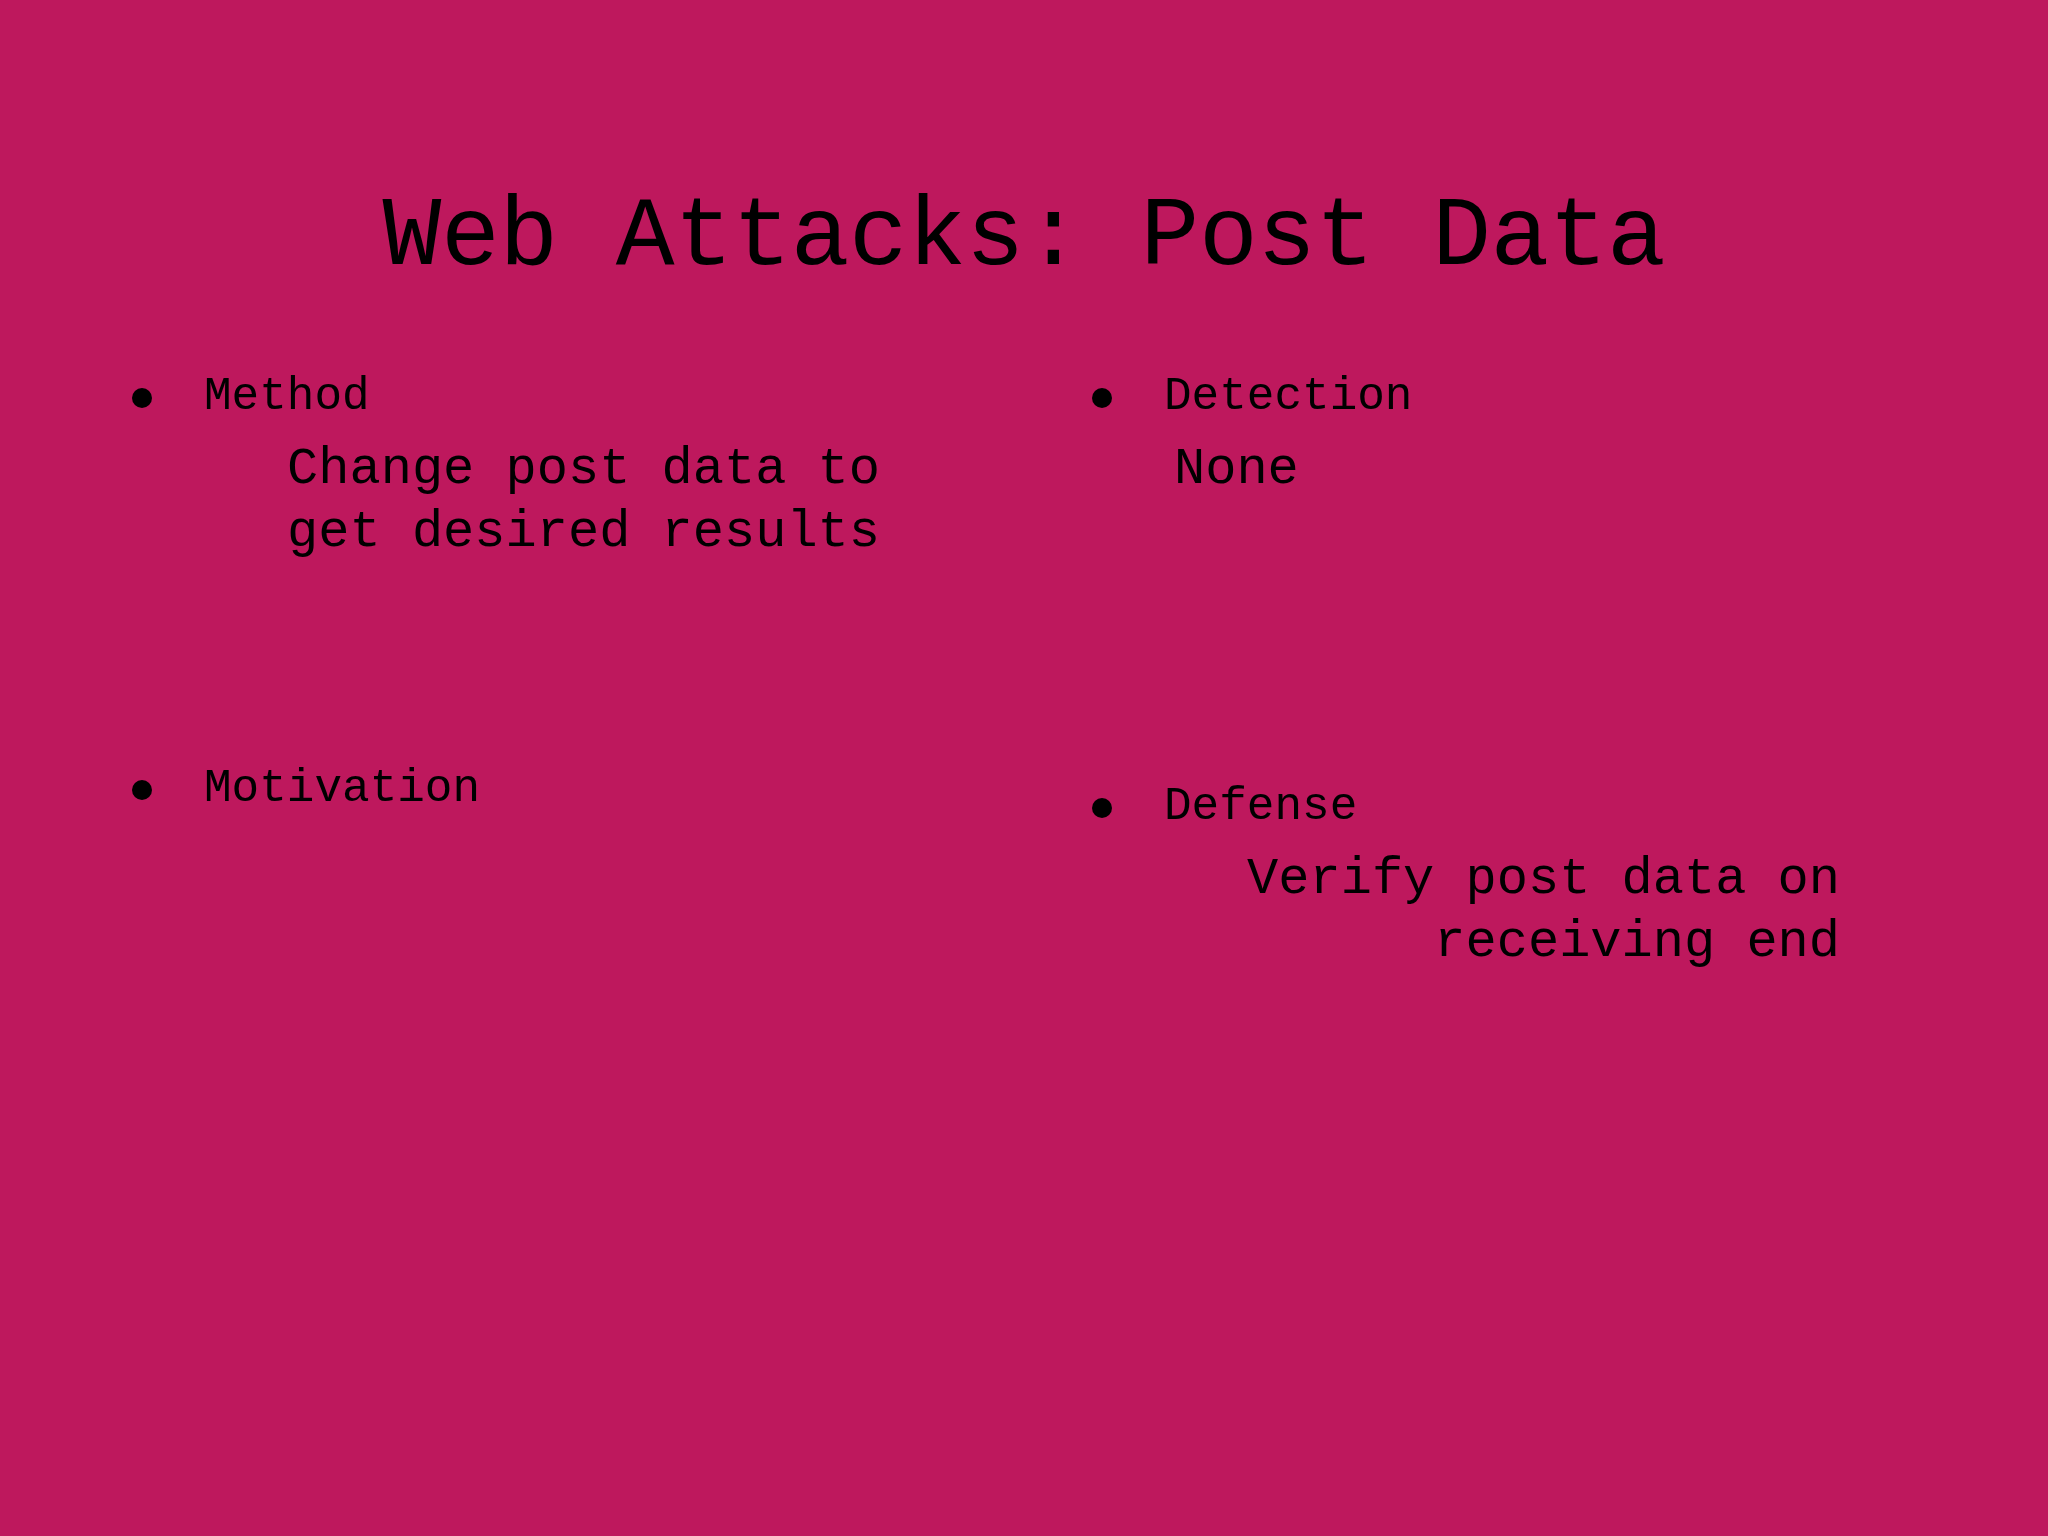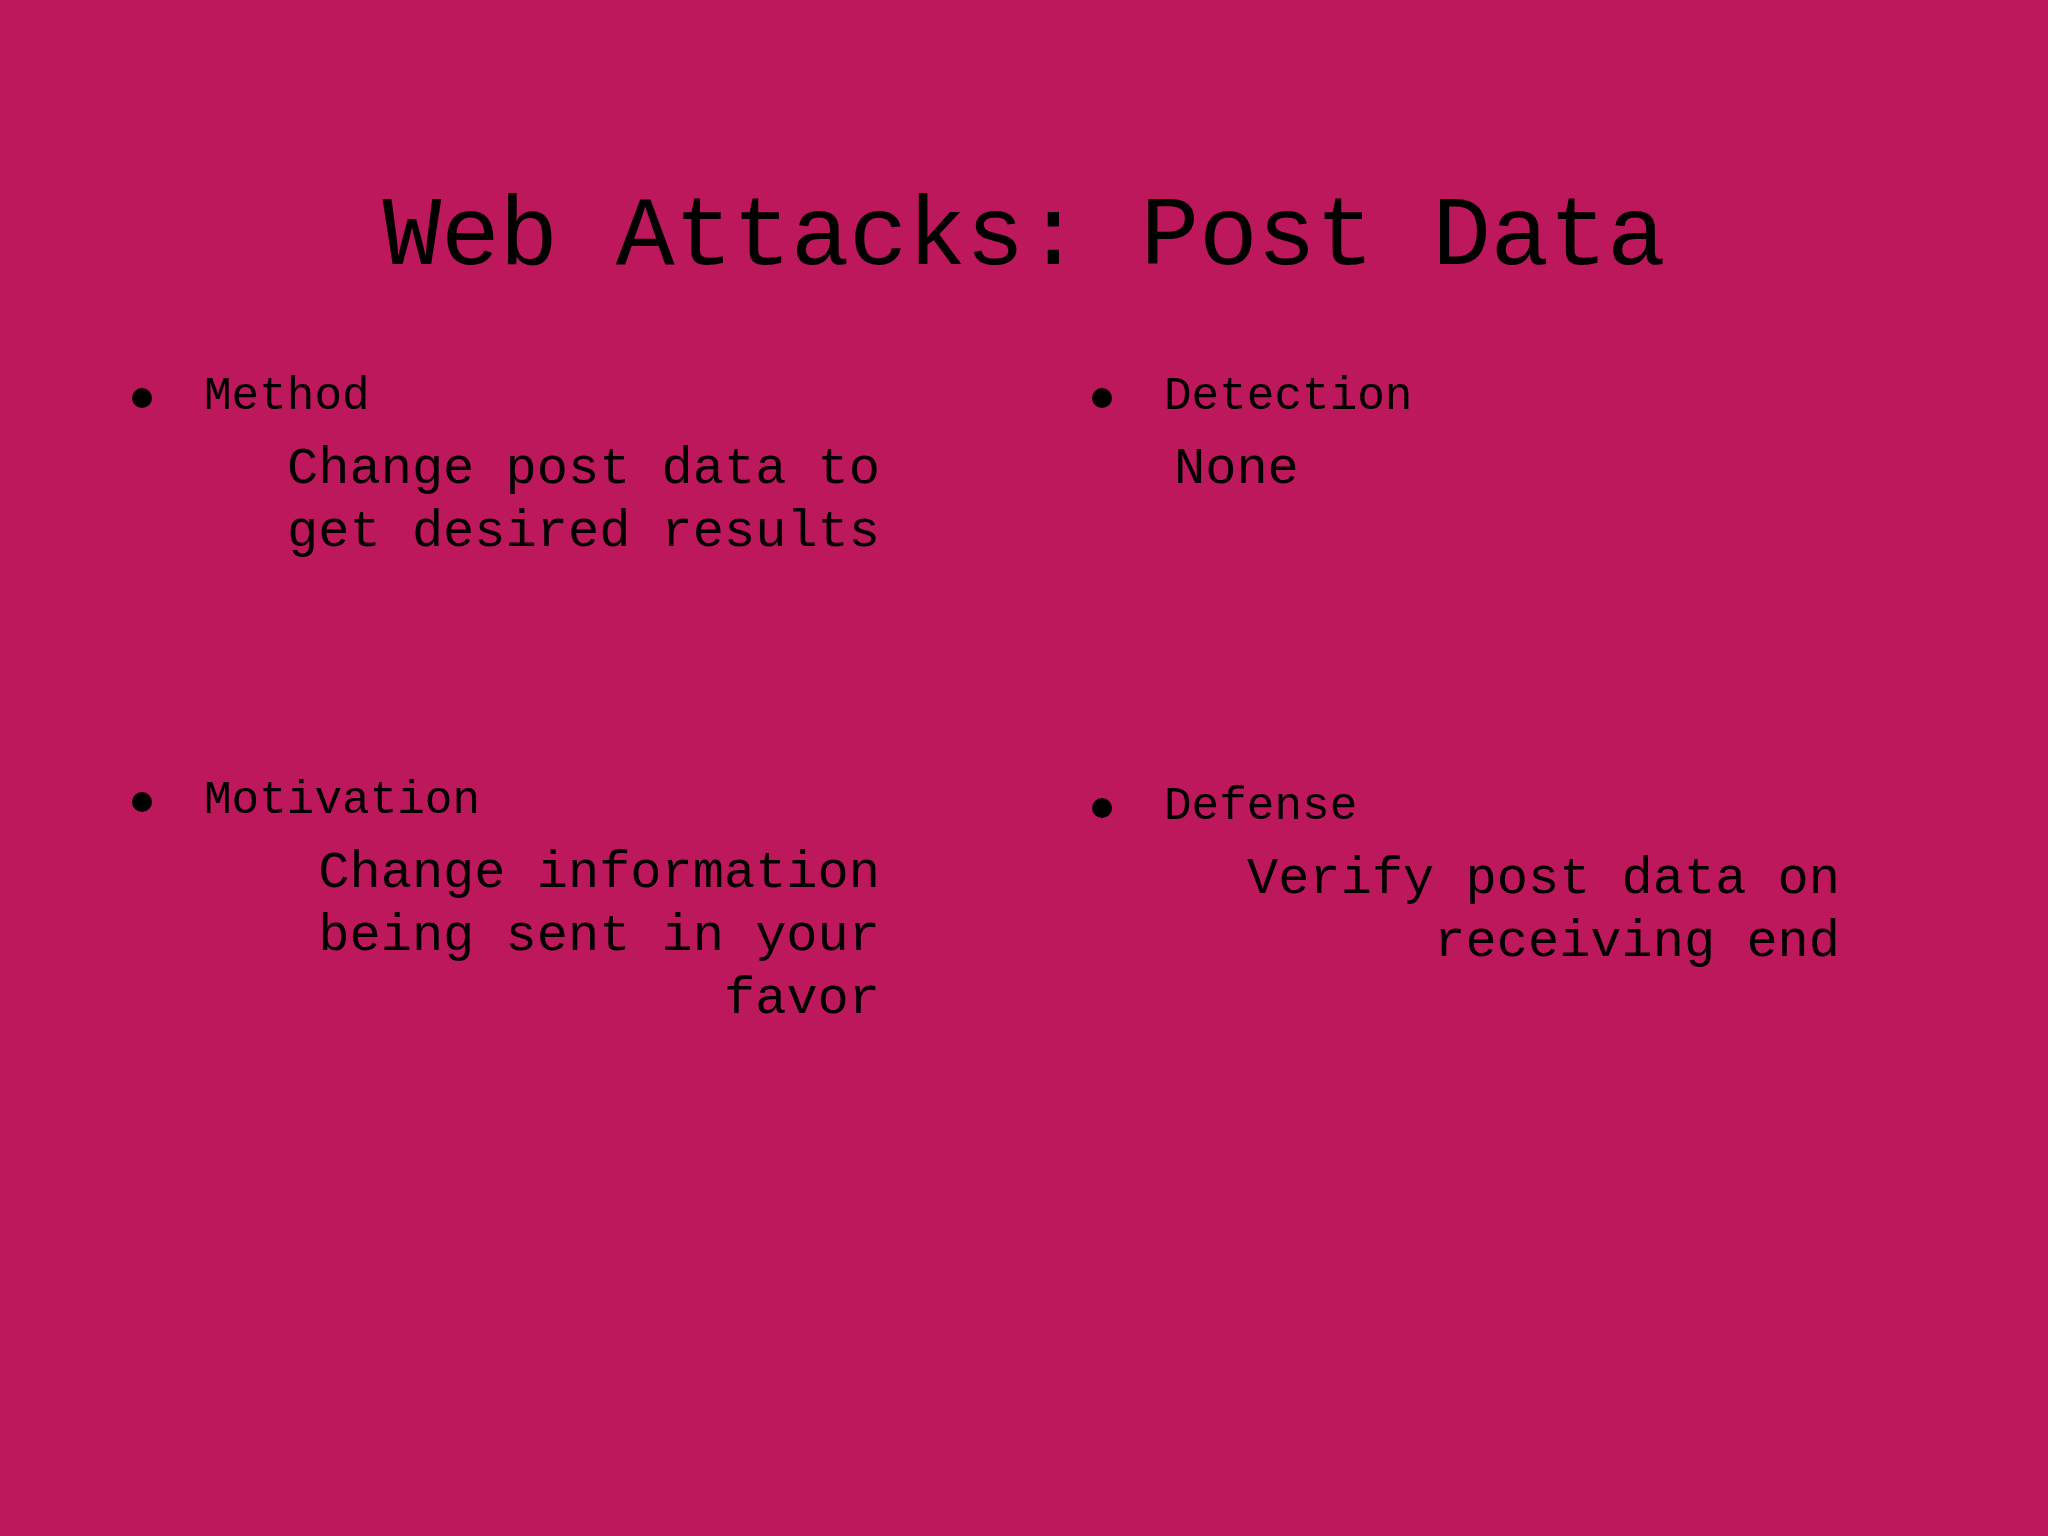--- a/index.html
+++ b/index.html
@@ -82,21 +82,21 @@
     font-size: 52px;
     font-weight: 400;
     line-height: 1.22;
     text-align: right;
     padding: 0 96px 0 150px;
     margin-top: 14px;
   }
 
   
   .topic-method     { top: 0px; }
-  .topic-motivation { top: 404px; }
+  .topic-motivation { top: 392px; }
   .topic-detection  { top: 0px; }
   .topic-defense    { top: 410px; }
 
   .topic-detection .topic-sub { text-align: left; padding-left: 118px; }
 </style>
 </head>
 <body>
 
 <div class="slide">
 
@@ -112,21 +112,20 @@
           <span>Method</span>
         </span>
         <span class="topic-sub">Change post data to get desired results</span>
       </div>
 
       <div class="topic topic-motivation">
         <span class="topic-head">
           <span class="bullet"></span>
           <span>Motivation</span>
         </span>
-        <span class="topic-sub">Change information being sent in your favor</span>
       </div>
 
     </div>
 
     <div class="column col-right">
 
       <div class="topic topic-defense">
         <span class="topic-head">
           <span class="bullet"></span>
           <span>Defense</span>

